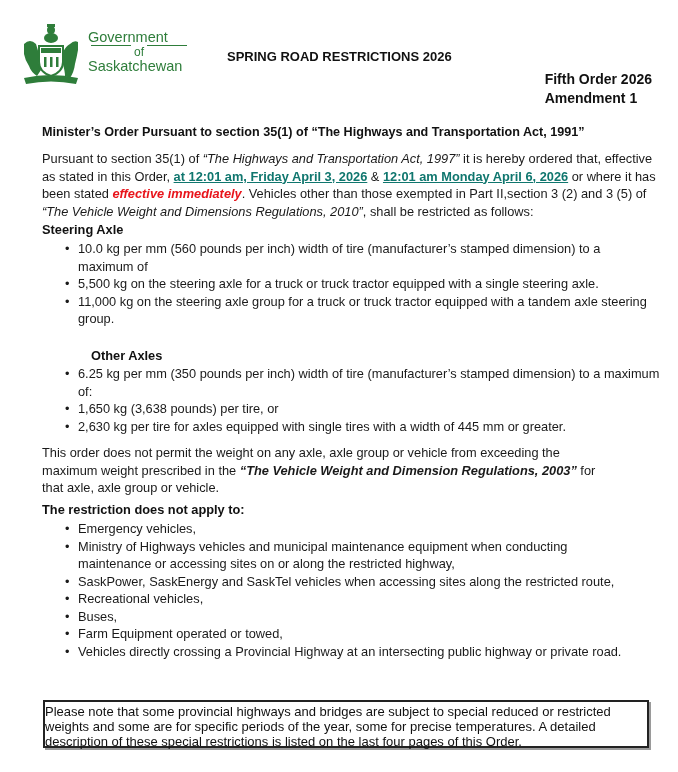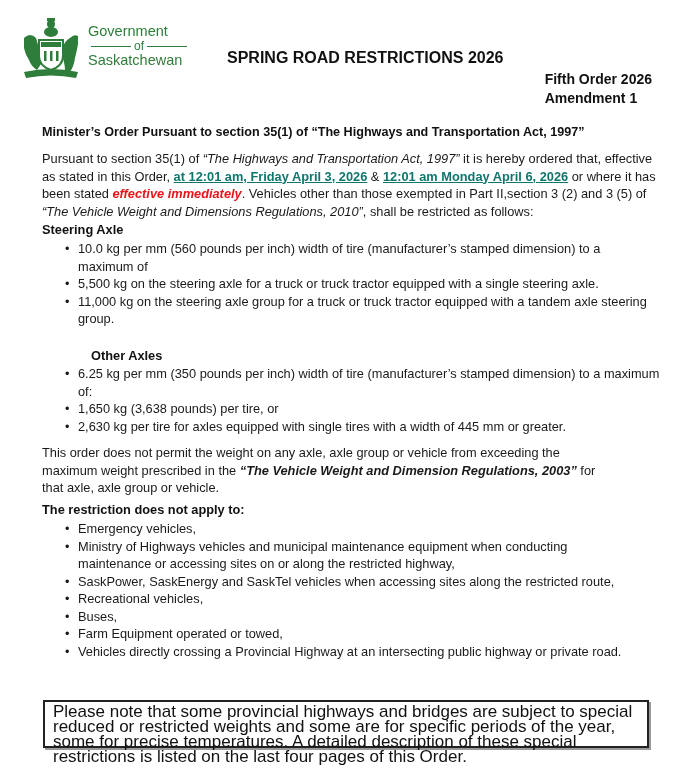--- a/index.html
+++ b/index.html
@@ -1,41 +1,41 @@
 <!DOCTYPE html>
 <html><head>
 <meta charset="utf-8">
 <style>
   html, body { margin: 0; padding: 0; background: #ffffff; }
   body {
     width: 678px; height: 772px; position: relative; overflow: hidden;
     font-family: "Liberation Sans", "DejaVu Sans", sans-serif;
     color: #1a1a1a; font-size: 12.4px;
   }
-  .logo { position: absolute; left: 18px; top: 16px; width: 170px; height: 66px; }
+  .logo { position: absolute; left: 18px; top: 22px; width: 170px; height: 66px; }
   .crest { position: absolute; left: 0; top: 0; width: 66px; height: 66px; }
   .gov-text { position: absolute; left: 70px; top: 8px; color: #2e7d3a; font-size: 14.5px; line-height: 15px; }
-  .gov-text .of-line { display: flex; align-items: center; font-size: 12px; line-height: 14px; width: 102px; }
+  .gov-text .of-line { display: flex; font-size: 12px; line-height: 14px; width: 102px; }
   .gov-text .of-line .rule { flex: 1; height: 1px; background: #2e7d3a; margin: 0 3px; }
-  .doc-title { position: absolute; left: 227px; top: 49px; font-weight: bold; font-size: 16px; color: #111; }
+  .doc-title { position: absolute; left: 227px; top: 49px; font-weight: bold; font-size: 13px; color: #111; }
   .order-block { position: absolute; right: 26px; top: 70px; font-weight: bold; font-size: 14px; line-height: 19px; color: #111; }
   .minister { position: absolute; left: 42px; top: 125px; font-weight: bold; font-size: 12.6px; color: #111; white-space: nowrap; }
   .intro { position: absolute; left: 42px; top: 150px; width: 620px; line-height: 17.5px; font-size: 12.8px; }
   .red { color: #e8141b; font-weight: bold; font-style: italic; }
   .red-u { color: #0f766e; font-weight: bold; text-decoration: underline; }
   .section-h { position: absolute; font-weight: bold; font-size: 12.8px; color: #111; }
   ul.bullets { position: absolute; margin: 0; padding: 0; list-style: none; font-size: 12.8px; line-height: 17.5px; }
   ul.bullets li { position: relative; padding-left: 14px; }
   ul.bullets li .dot { position: absolute; left: 1px; top: 0; }
   .para2 { position: absolute; left: 42px; top: 444px; width: 560px; line-height: 17.5px; font-size: 12.8px; }
   .bi { font-weight: bold; font-style: italic; }
   .note-box {
     position: absolute; left: 43px; top: 700px; width: 606px; height: 48px;
     border: 2px solid #222; box-shadow: 2px 2px 0 #9a9a9a;
-    font-size: 17px; line-height: 15px; padding: 2px 0 0 8px; box-sizing: border-box; color: #111;
+    font-size: 13px; line-height: 15px; padding: 2px 0 0 0; box-sizing: border-box; color: #111;
   }
 </style>
 </head>
 <body>
 
 <div class="logo">
   <svg class="crest" viewBox="0 0 66 66">
     <g fill="#2e7d3a">
 
       <rect x="29" y="2" width="8" height="3"></rect>
@@ -67,21 +67,21 @@
   </div>
 </div>
 
 <div class="doc-title">SPRING ROAD RESTRICTIONS 2026</div>
 
 <div class="order-block">
   <div>Fifth Order 2026</div>
   <div>Amendment 1</div>
 </div>
 
-<div class="minister">Minister’s Order Pursuant to section 35(1) of “The Highways and Transportation Act, 1997”</div>
+<div class="minister">Minister’s Order Pursuant to section 35(1) of “The Highways and Transportation Act, 1991”</div>
 
 <div class="intro">
   <span>Pursuant to section 35(1) of </span><i>“The Highways and Transportation Act, 1997”</i><span>  it is hereby ordered that, effective as stated in this Order, </span><span class="red-u">at 12:01 am, Friday April 3, 2026</span><span> &amp; </span><span class="red-u">12:01 am Monday April 6, 2026</span><span> or where it has been stated </span><span class="red">effective immediately</span><span>. Vehicles other than those exempted in Part II,section 3 (2) and 3 (5) of  </span><i>“The Vehicle Weight and Dimensions Regulations, 2010”</i><span>, shall be restricted as follows:</span>
 </div>
 
 <div class="section-h" style="left:42px; top:222px;">Steering Axle</div>
 <ul class="bullets" style="left:64px; top:240px; width:560px;">
   <li><span class="dot">•</span><span>10.0 kg per mm (560 pounds per inch) width of tire (manufacturer’s stamped dimension) to a maximum of</span></li>
   <li><span class="dot">•</span><span>5,500 kg on the steering axle for a truck or truck tractor equipped with a single steering axle.</span></li>
   <li style="width:590px;"><span class="dot">•</span><span>11,000 kg on the steering axle group for a truck or truck tractor equipped with a tandem axle steering group.</span></li>

